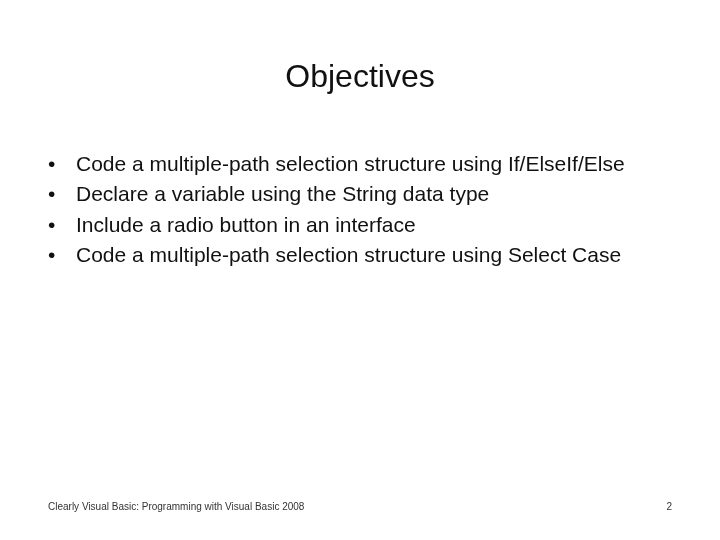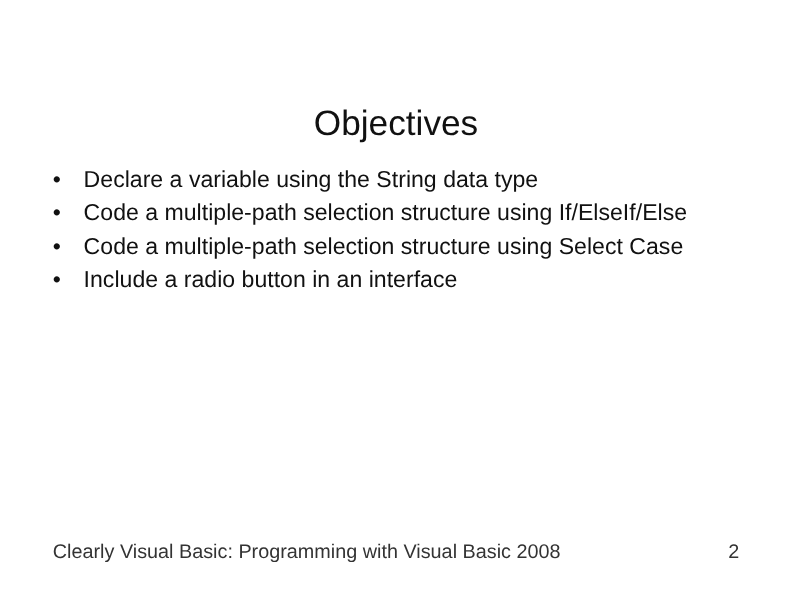--- a/index.html
+++ b/index.html
@@ -20,21 +20,20 @@
   }
   .title {
     position: absolute;
     top: 58px;
     left: 0;
     width: 720px;
     text-align: center;
     font-size: 32px;
     font-weight: normal;
     color: #111;
-    margin-top: 36px;
   }
   .content {
     position: absolute;
     top: 150px;
     left: 48px;
     right: 48px;
   }
   ul.bullets {
     margin: 0;
     padding: 0;
@@ -56,37 +55,37 @@
     font-size: 21px;
   }
   .footer {
     position: absolute;
     bottom: 28px;
     left: 48px;
     right: 48px;
     display: flex;
     justify-content: space-between;
     align-items: baseline;
-    font-size: 18px;
+    font-size: 10px;
     color: #333;
   }
 </style>
 </head>
 <body>
 
 <div class="slide">
 
   <div class="title">Objectives</div>
 
   <div class="content">
     <ul class="bullets">
+      <li>Code a multiple-path selection structure using If/ElseIf/Else</li>
       <li>Declare a variable using the String data type</li>
-      <li>Code a multiple-path selection structure using If/ElseIf/Else</li>
+      <li>Include a radio button in an interface</li>
       <li>Code a multiple-path selection structure using Select Case</li>
-      <li>Include a radio button in an interface</li>
     </ul>
   </div>
 
   <div class="footer">
     <span>Clearly Visual Basic: Programming with Visual Basic 2008</span>
     <span>2</span>
   </div>
 
 </div>
 

